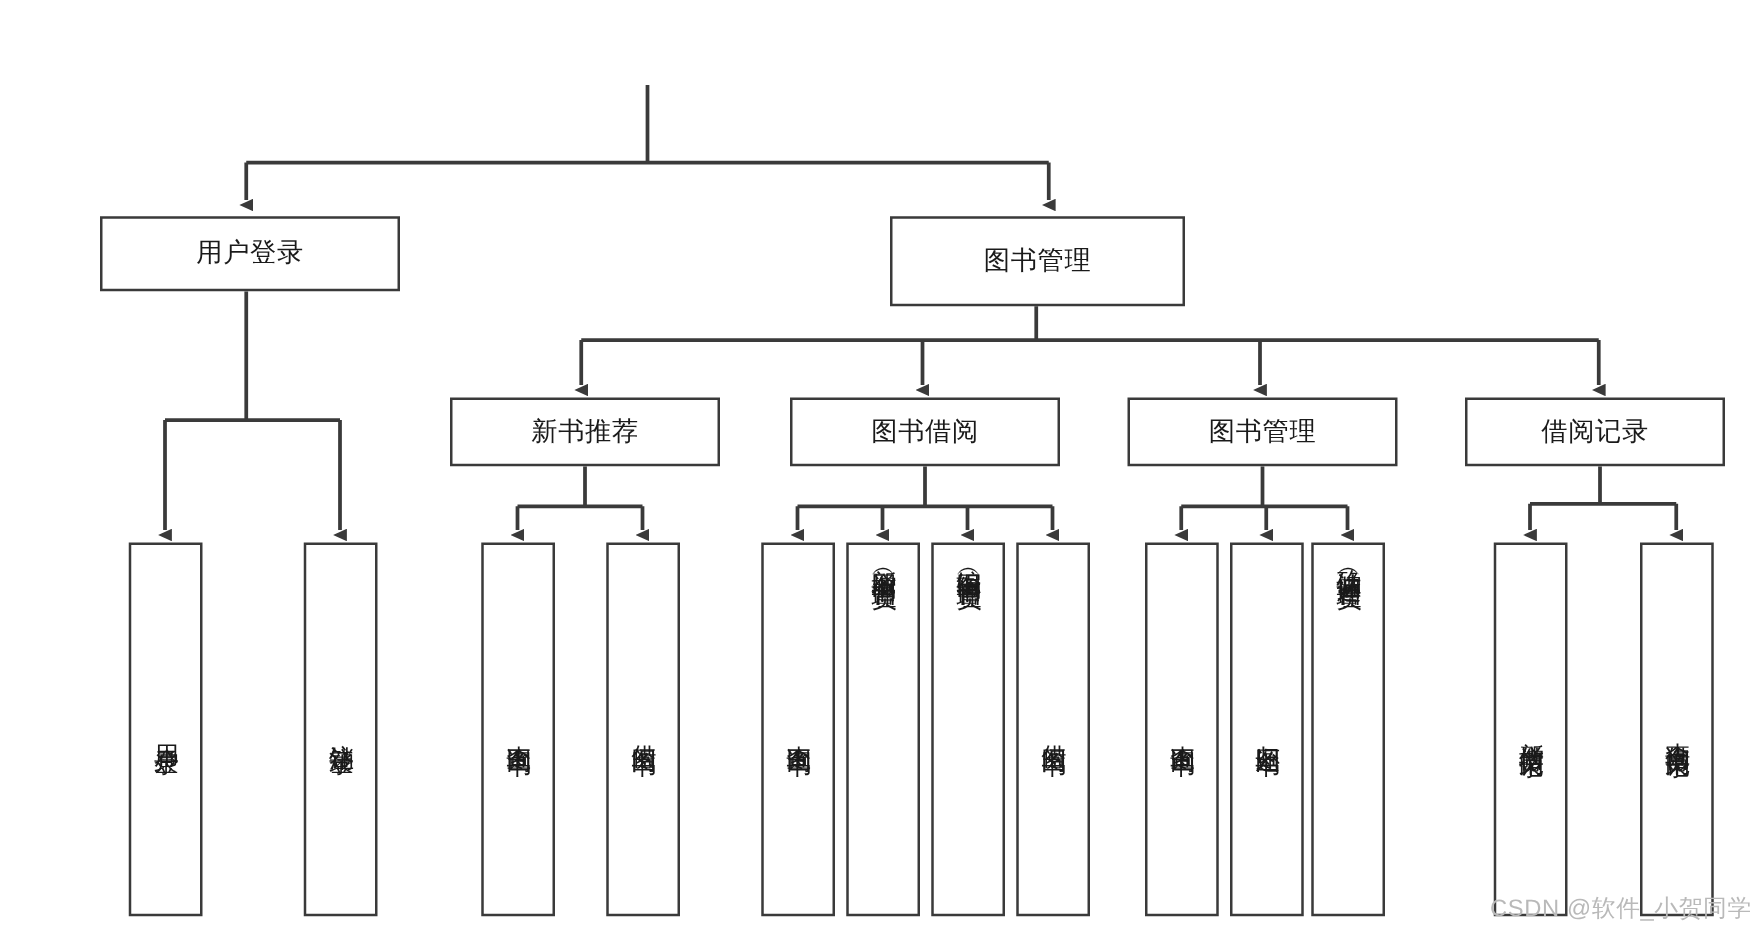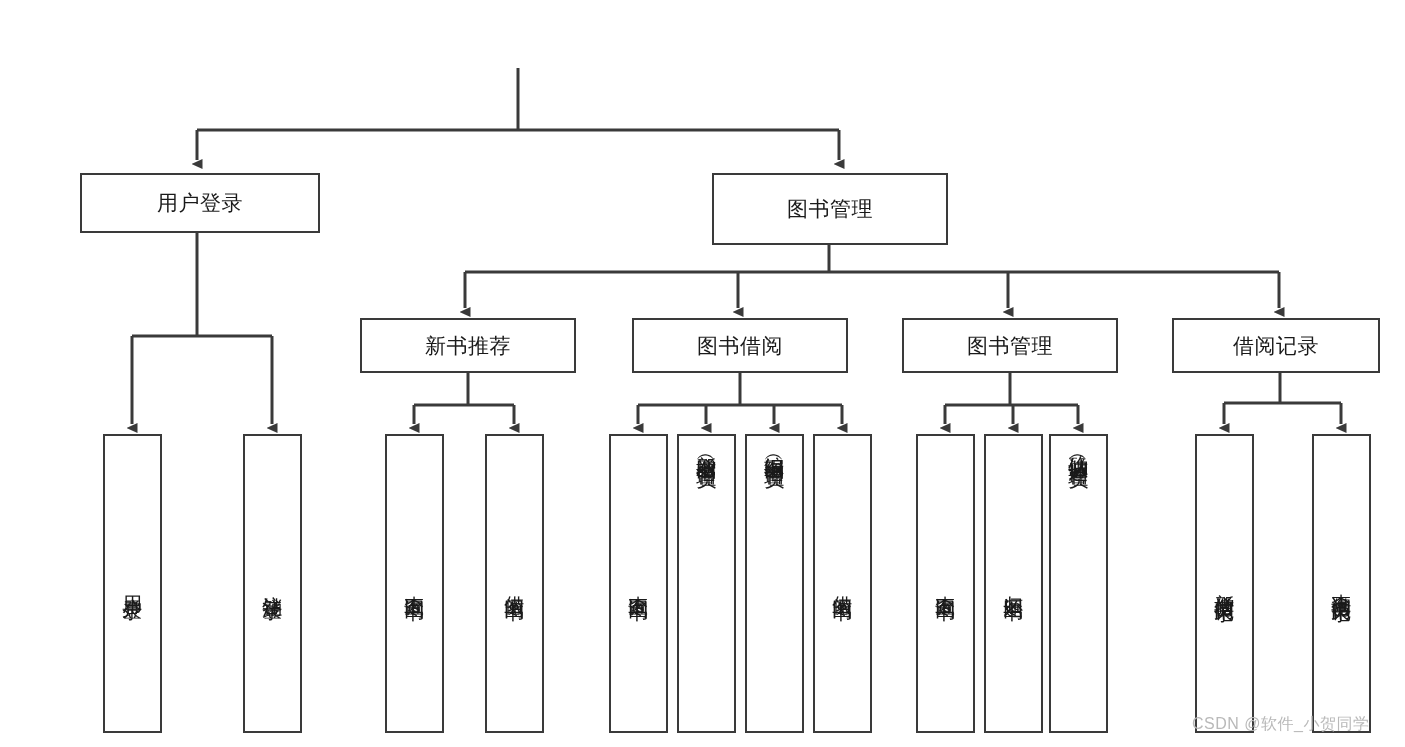--- a/index.html
+++ b/index.html
@@ -64,21 +64,21 @@
   }
   .node.v.top {
     align-items: flex-start;
   }
   .node.v.top .label {
     margin-top: 4px;
   }
   #watermark {
     position: absolute;
     color: #b9b9b9;
-    font-size: 16px;
+    font-size: 19px;
     white-space: nowrap;
     letter-spacing: 0.5px;
   }
 </style>
 </head>
 <body>
 
 <div id="diagram">
 
   <svg id="edges" viewBox="0 0 1405 747" width="1405" height="747" xmlns="http://www.w3.org/2000/svg">

